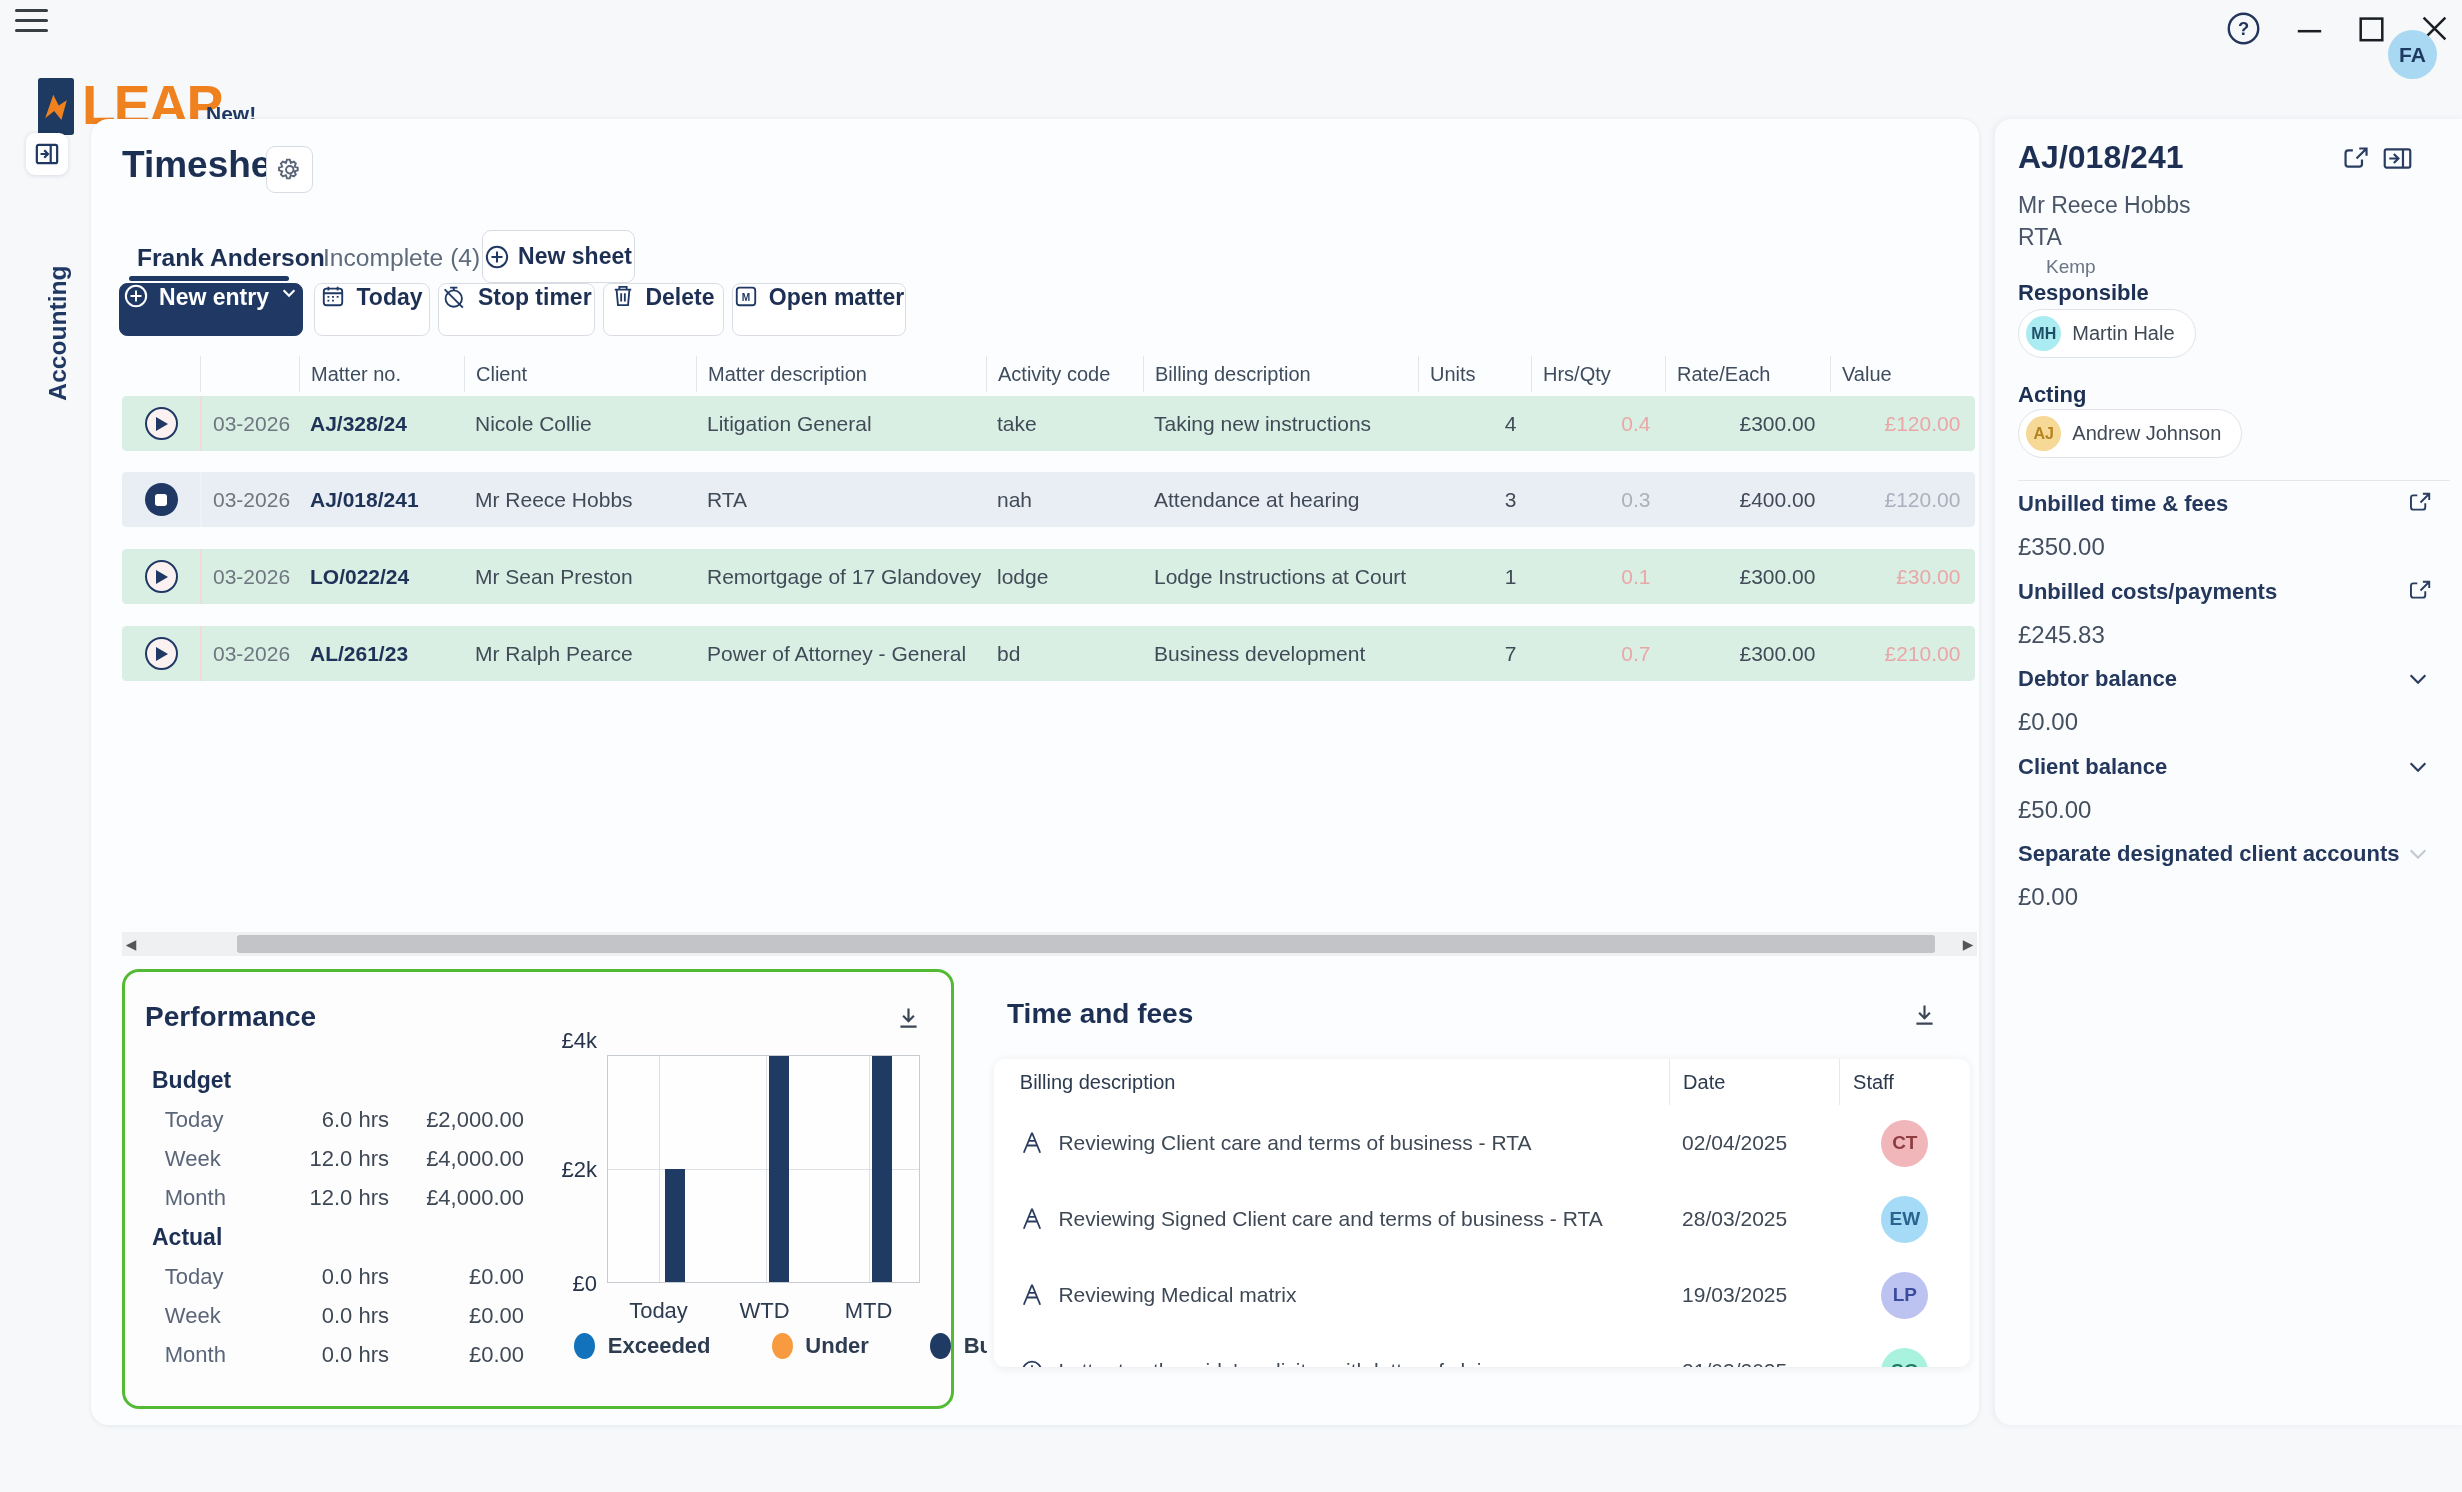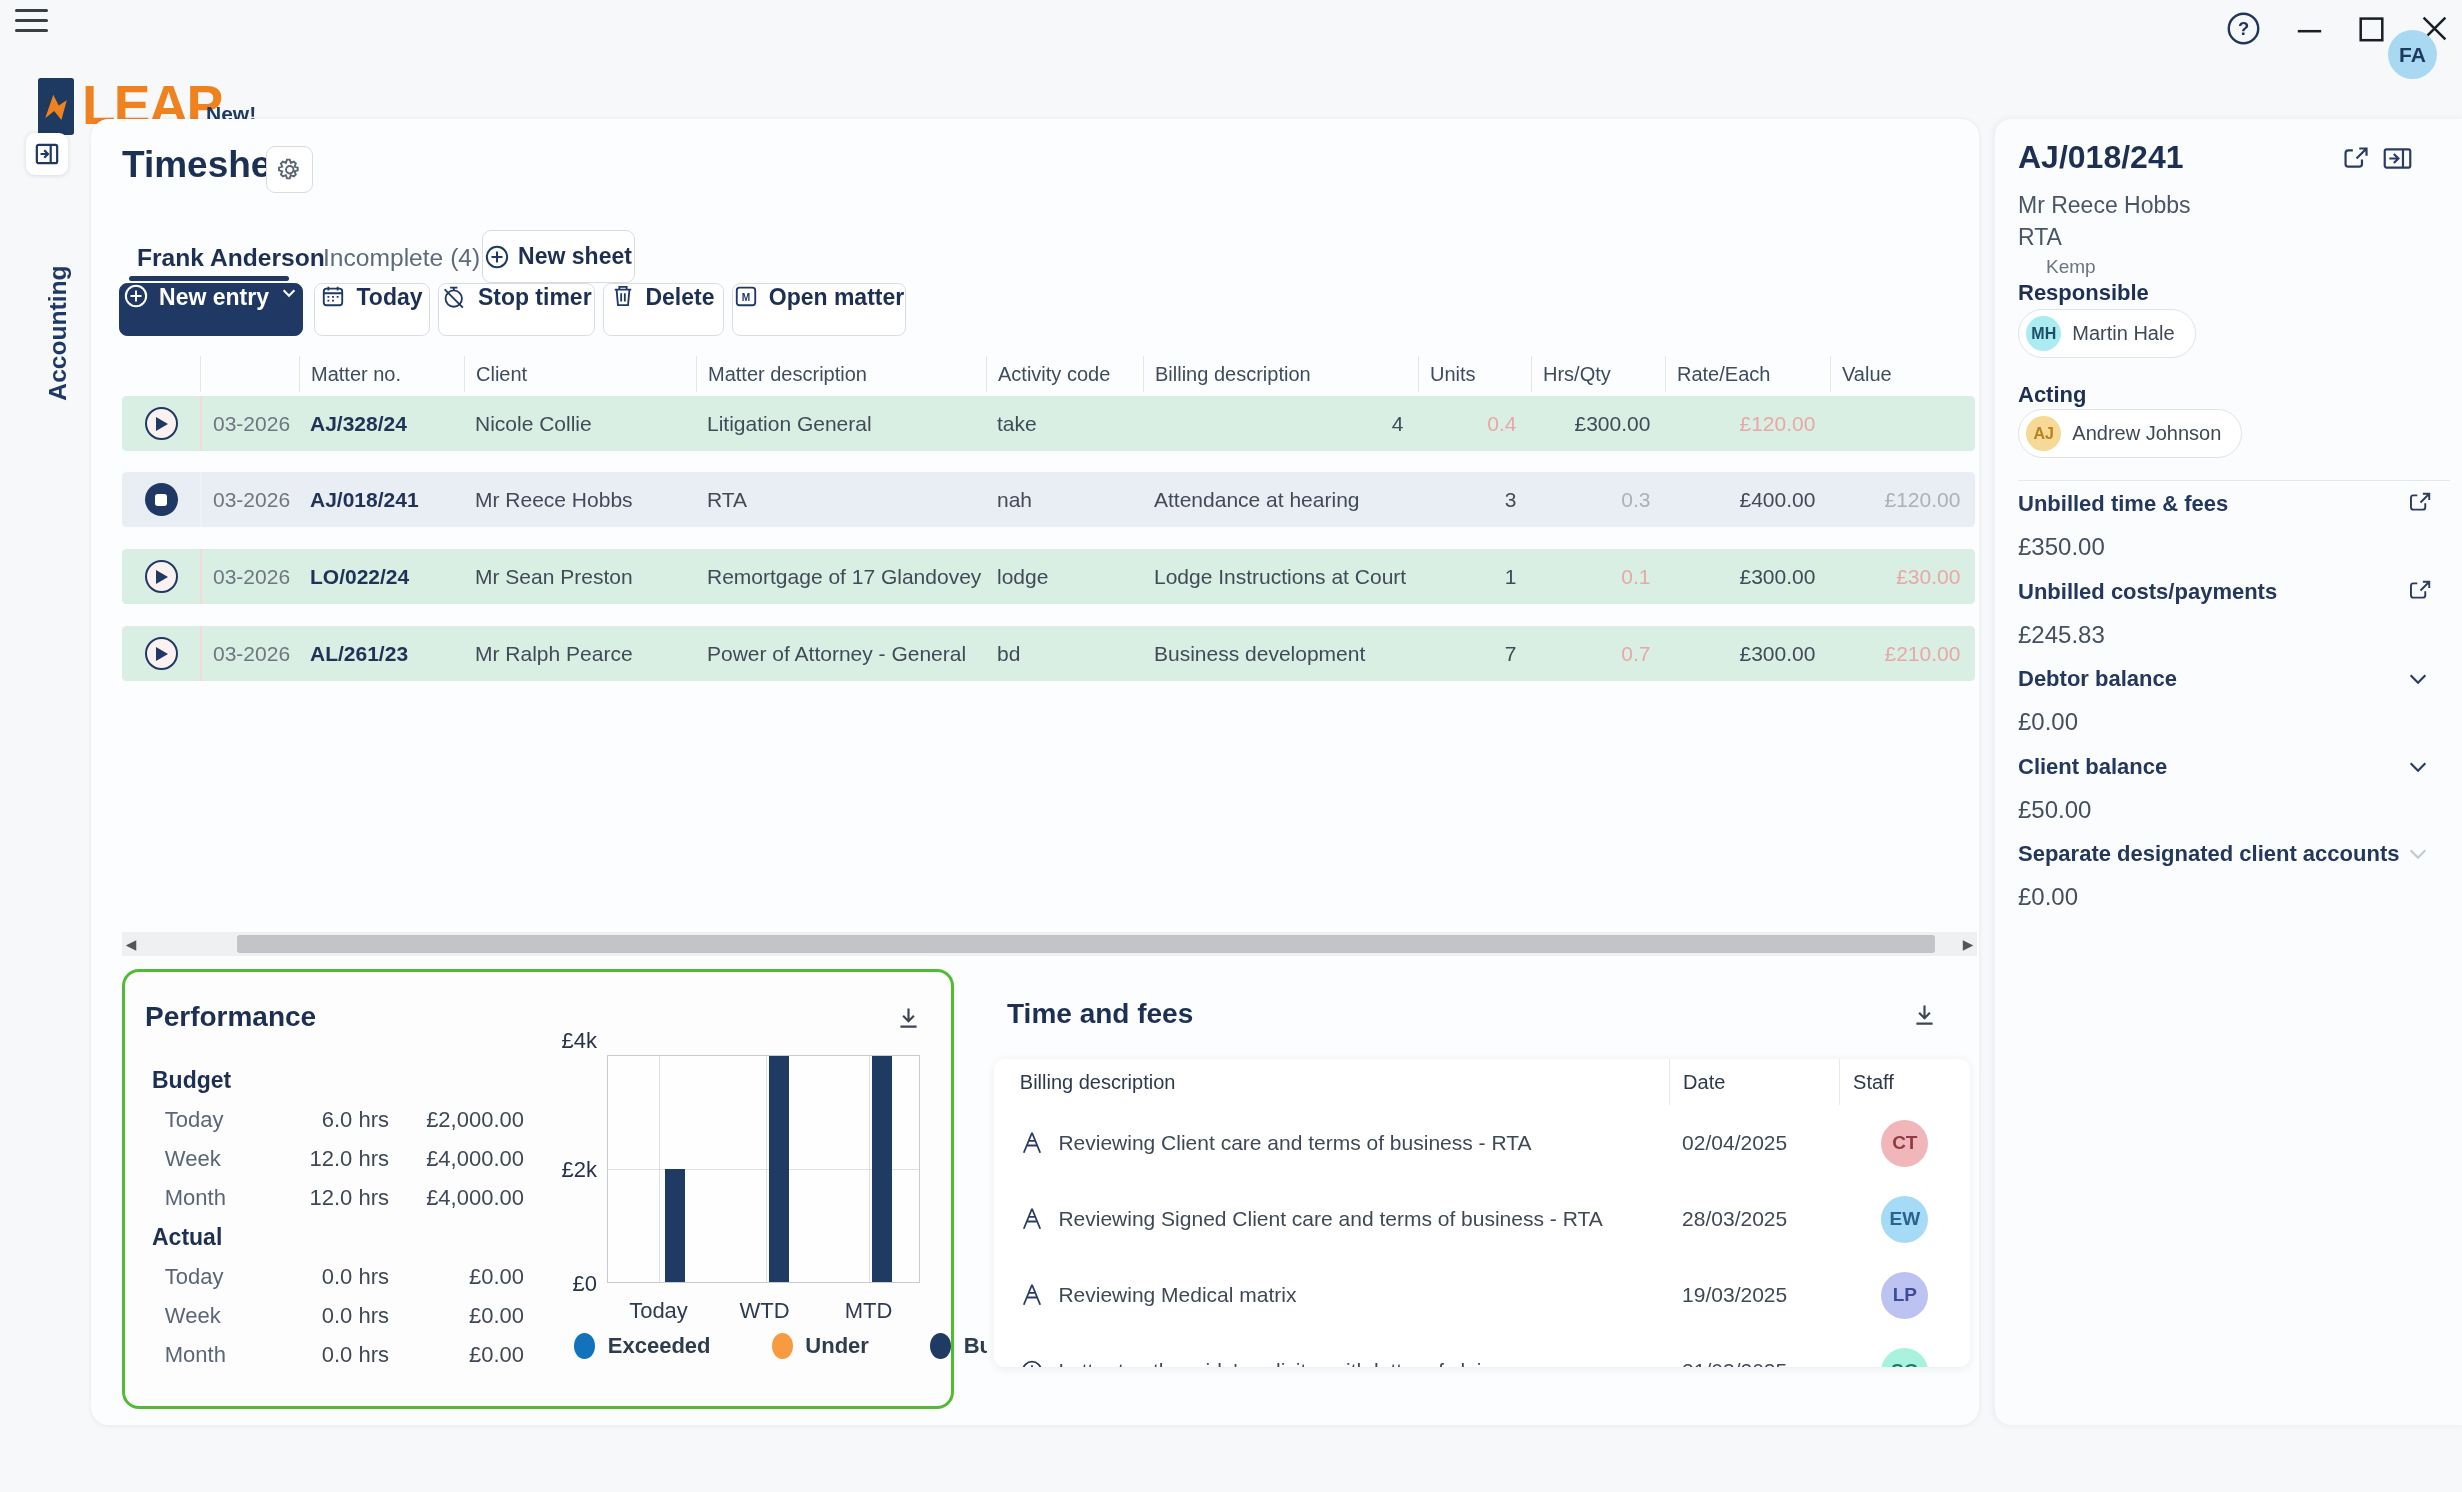--- a/index.html
+++ b/index.html
@@ -262,20 +262,21 @@
   <div class="cell-play">
       <span class="play-btn">
         <span class="play-tri"></span>
       </span>
     </div>
   <div class="cell-date">03-2026</div>
   <div class="cell-matter">AJ/328/24</div>
   <div>Nicole Collie</div>
   <div>Litigation General</div>
   <div>take</div>
+  <div>Taking new instructions</div>
   <div class="num">4</div>
   <div class="num pinkval">0.4</div>
   <div class="num">£300.00</div>
   <div class="num pinkval">£120.00</div>
 </div>
 
 <div class="ts-grid abs ts-row row-selected" style="top:472px">
   <div class="cell-play">
       <span class="stop-btn">
         <span class="stop-sq"></span>

